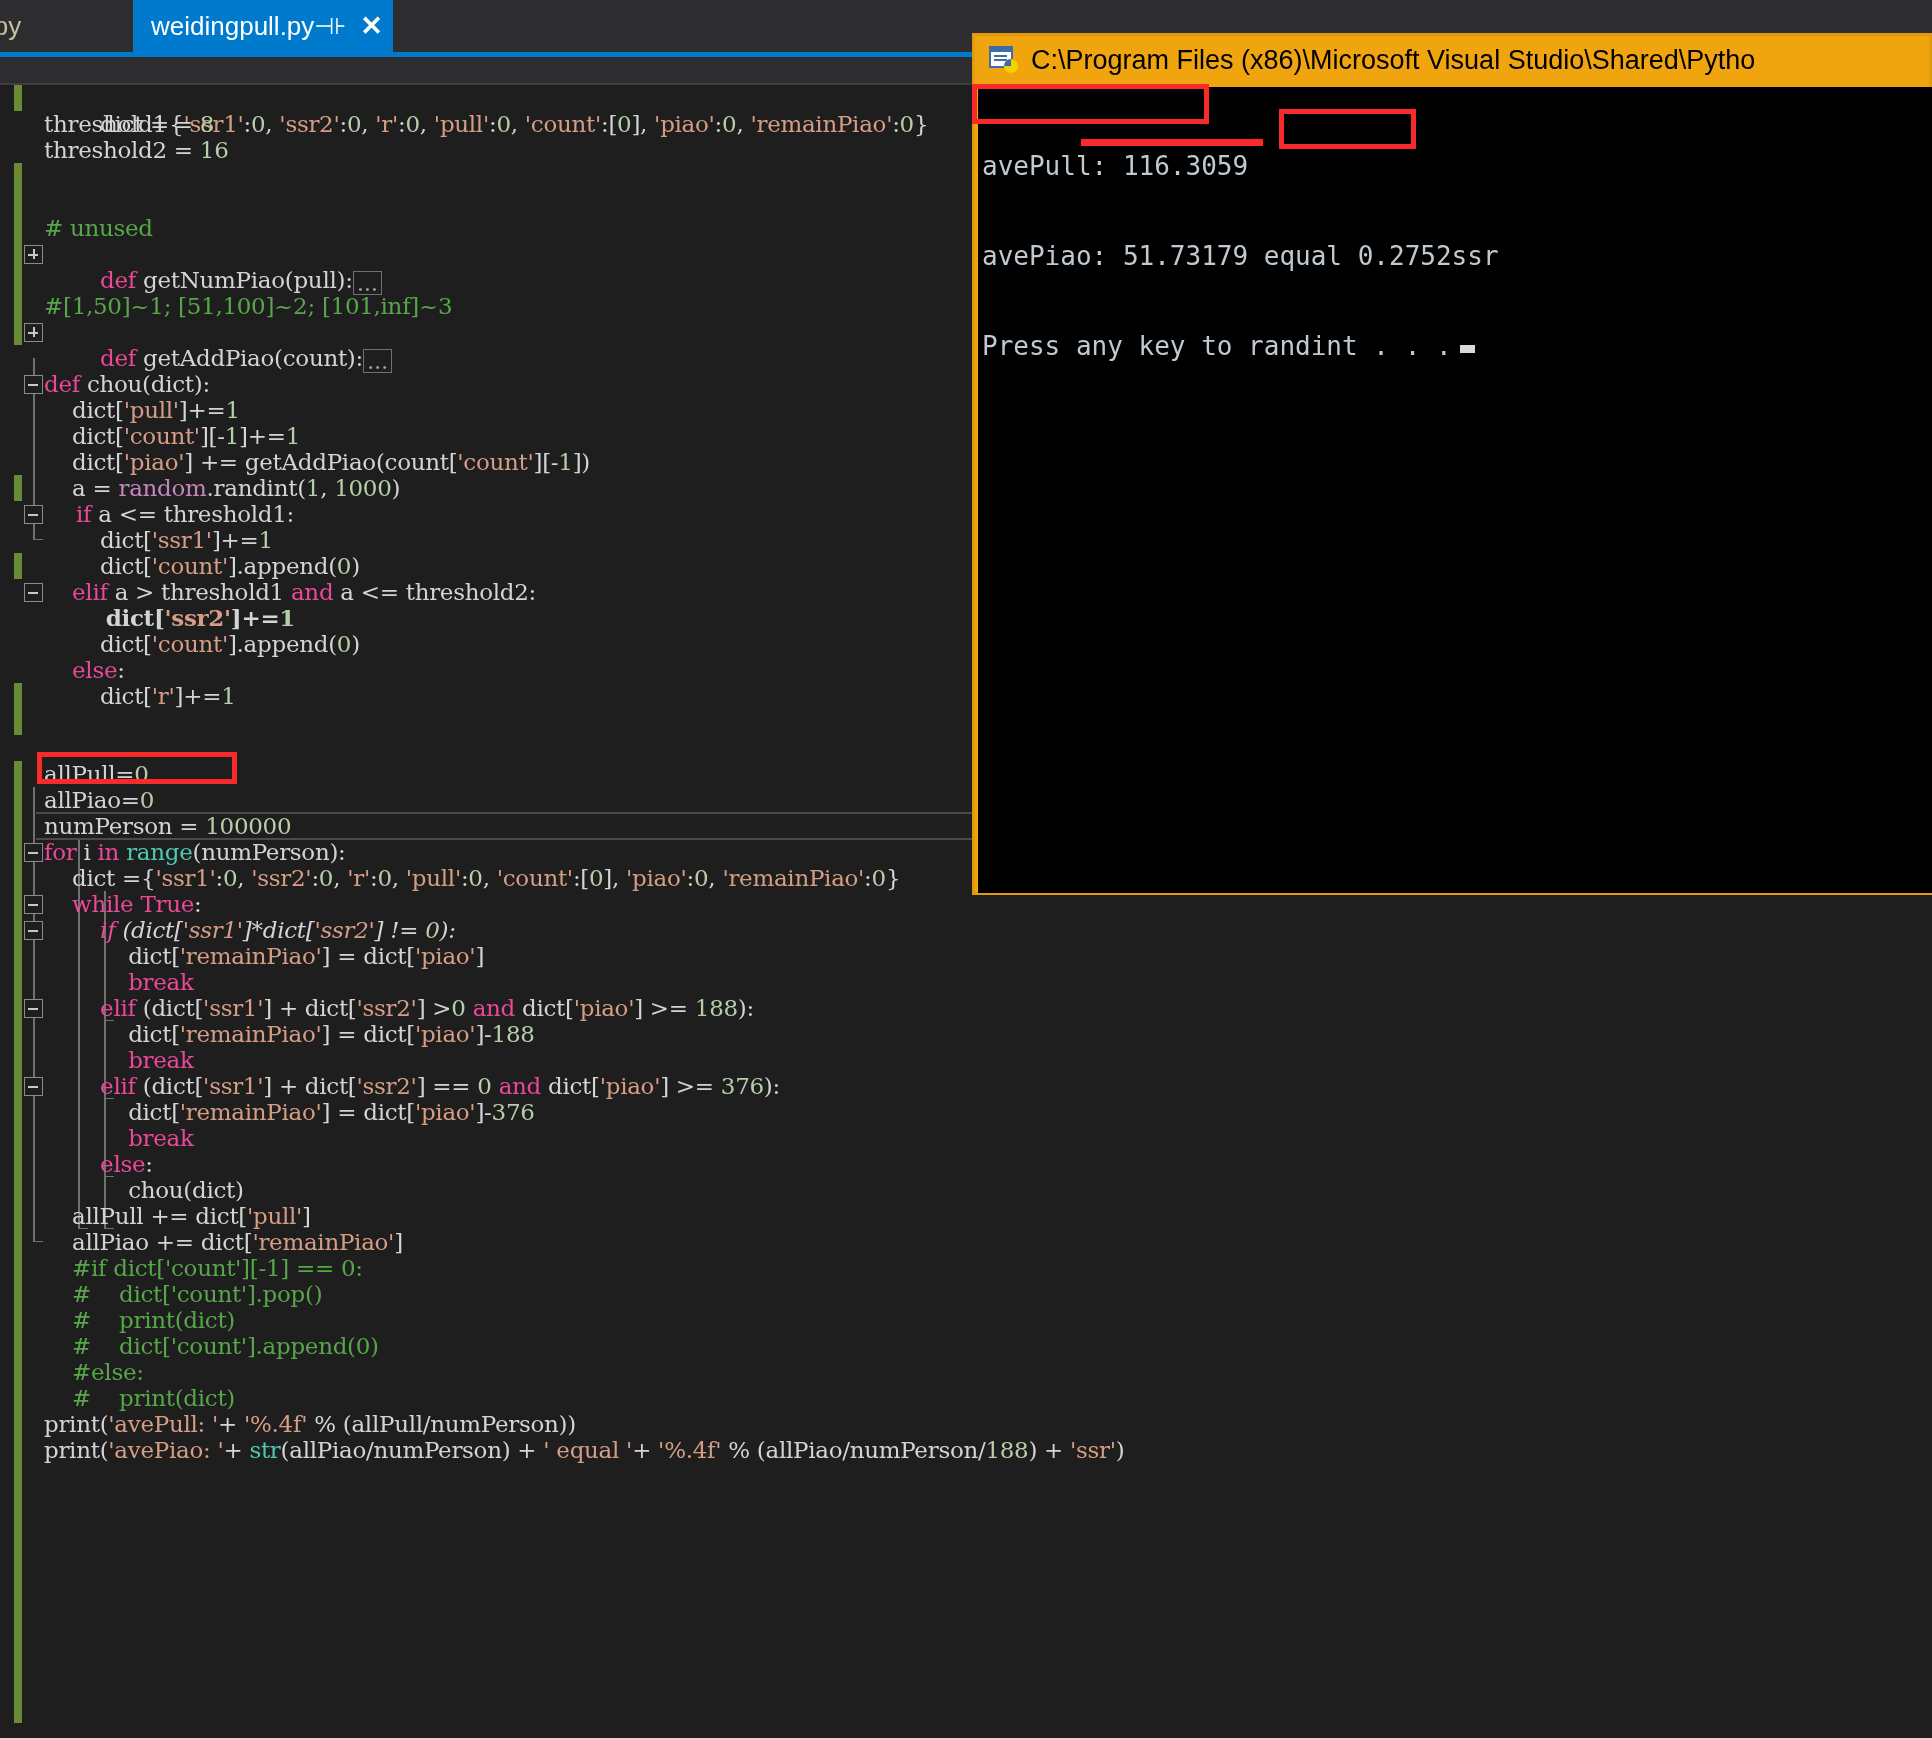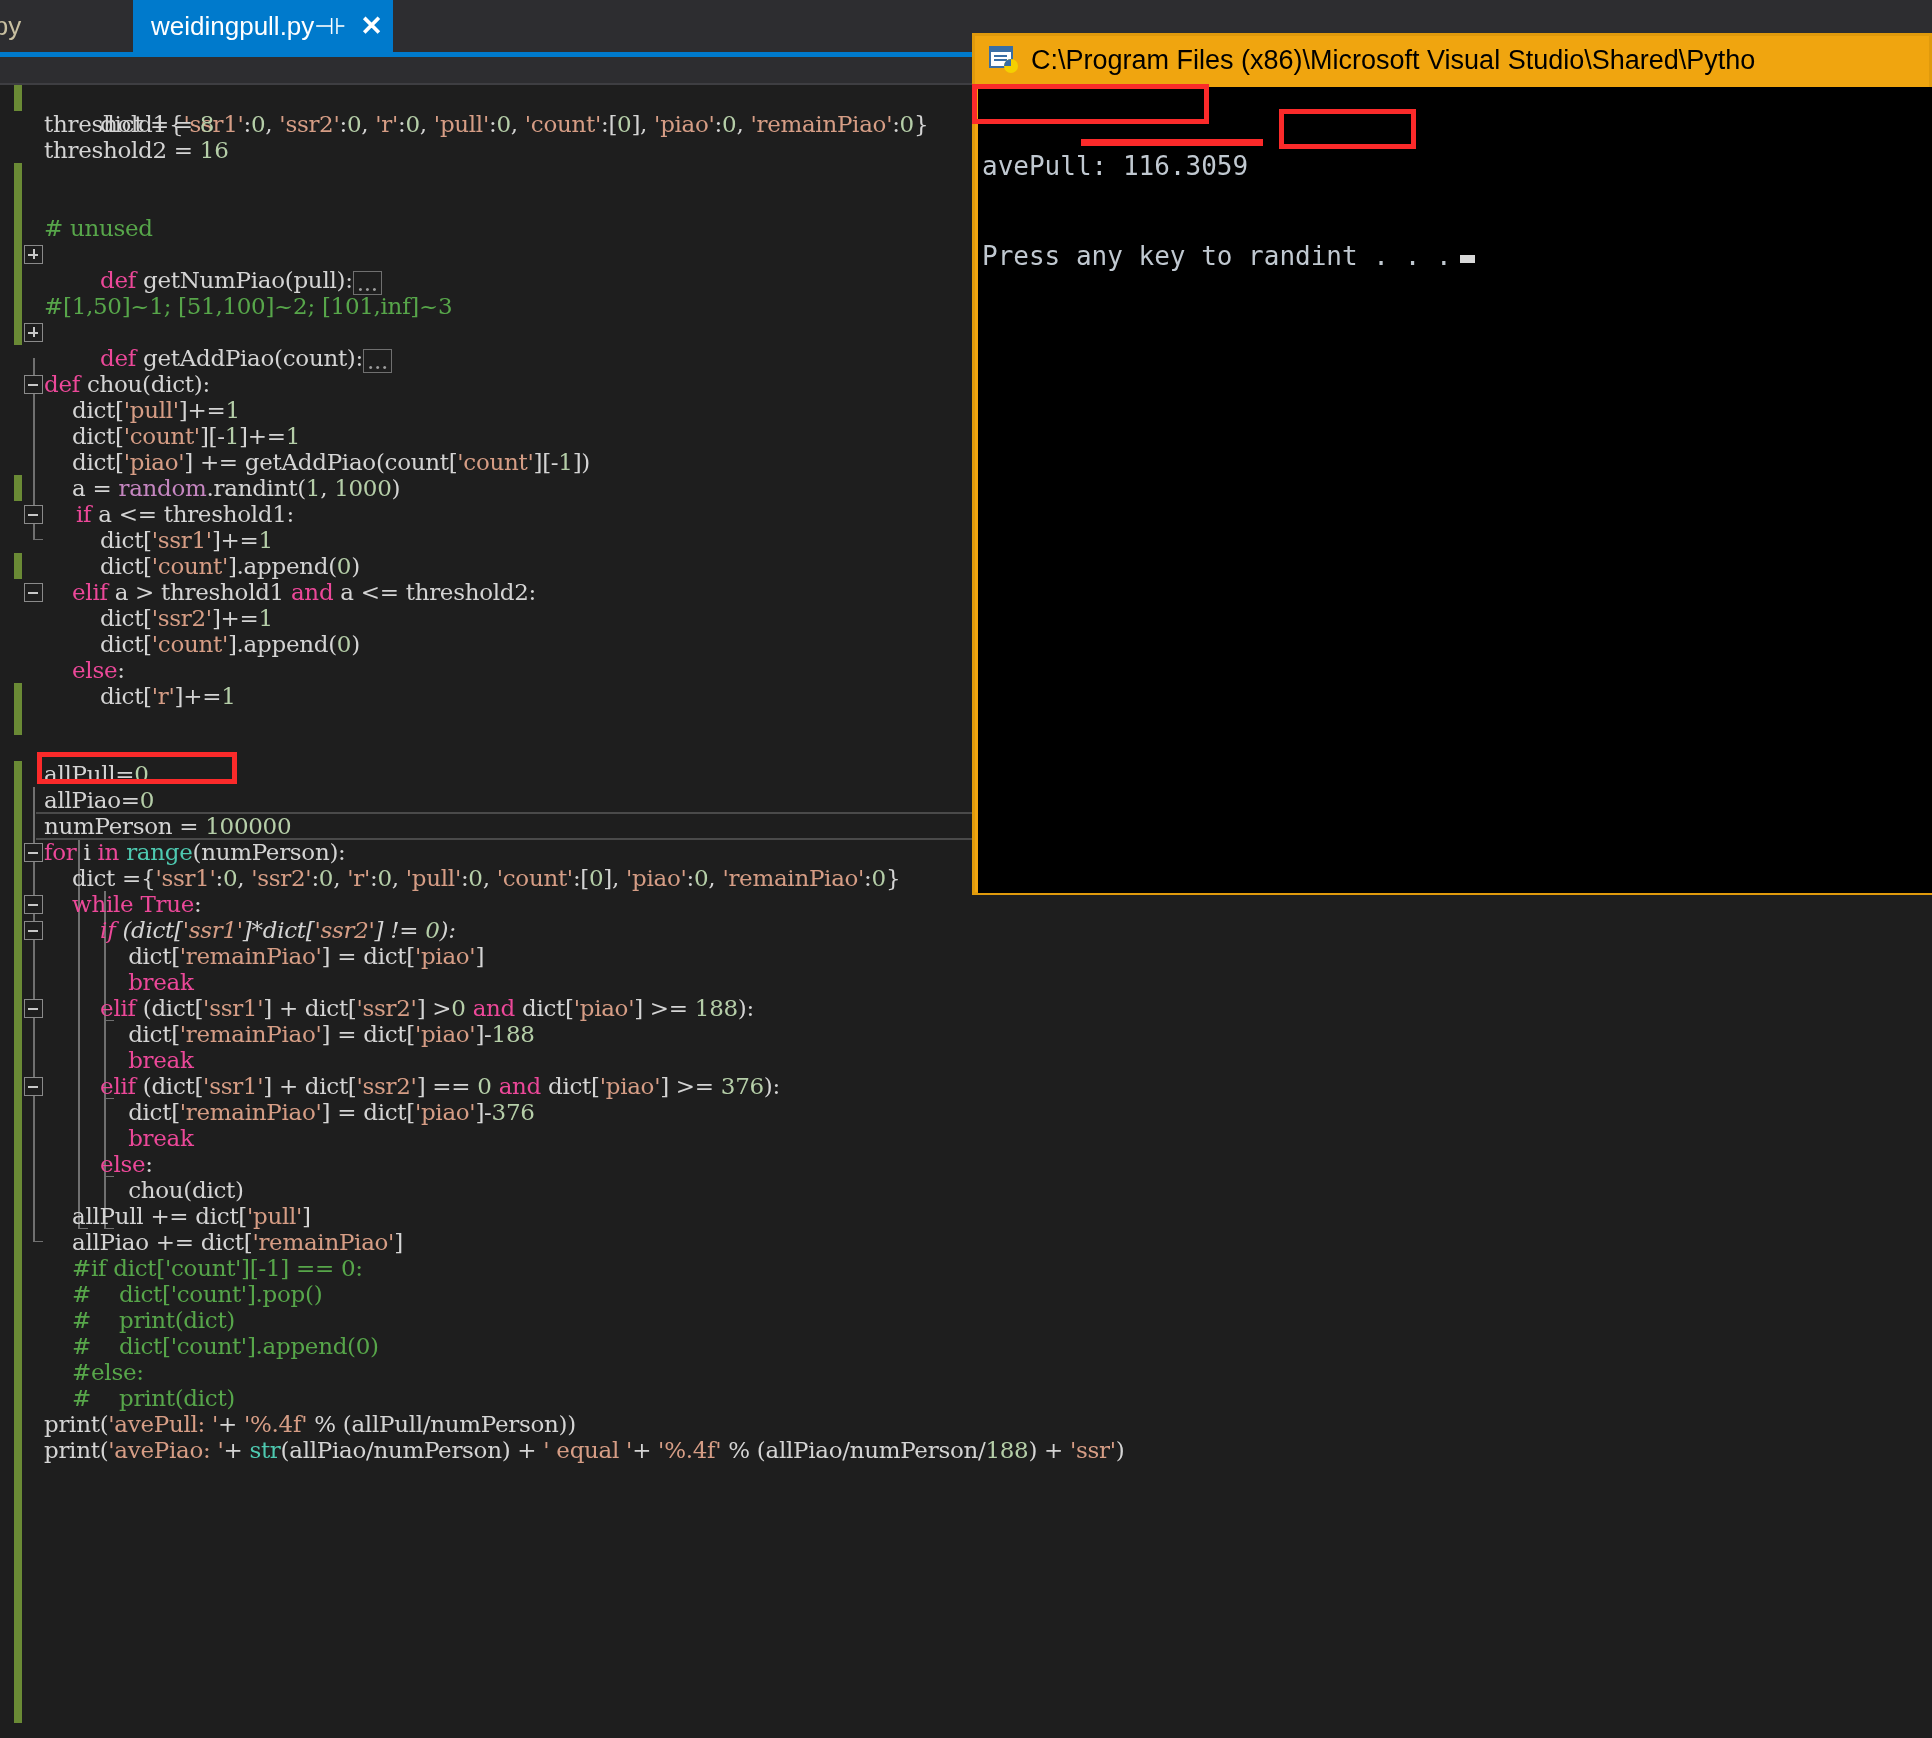--- a/index.html
+++ b/index.html
@@ -331,21 +331,21 @@
       <div class="line" style="top:312px;position:absolute;">    <span class="pun">dict[</span><span class="str">'pull'</span><span class="pun">]+=</span><span class="num">1</span></div>
       <div class="line" style="top:338px;position:absolute;">    <span class="pun">dict[</span><span class="str">'count'</span><span class="pun">][-</span><span class="num">1</span><span class="pun">]+=</span><span class="num">1</span></div>
       <div class="line" style="top:364px;position:absolute;">    <span class="pun">dict[</span><span class="str">'piao'</span><span class="pun">] += getAddPiao(count[</span><span class="str">'count'</span><span class="pun">][-</span><span class="num">1</span><span class="pun">])</span></div>
       <div class="line" style="top:390px;position:absolute;">    <span class="pun">a = </span><span class="mod">random</span><span class="pun">.randint(</span><span class="num">1</span><span class="pun">, </span><span class="num">1000</span><span class="pun">)</span></div>
       <div class="line" style="top:416px;position:absolute;padding-left:48px;">    <span class="kw">if</span><span class="pun"> a &lt;= threshold1:</span></div>
       <div class="glyph" style="top:420px;"></div>
       <div class="line" style="top:442px;position:absolute;">        <span class="pun">dict[</span><span class="str">'ssr1'</span><span class="pun">]+=</span><span class="num">1</span></div>
       <div class="line" style="top:468px;position:absolute;">        <span class="pun">dict[</span><span class="str">'count'</span><span class="pun">].append(</span><span class="num">0</span><span class="pun">)</span></div>
       <div class="line" style="top:494px;position:absolute;">    <span class="kw">elif</span><span class="pun"> a &gt; threshold1 </span><span class="kw">and</span><span class="pun"> a &lt;= threshold2:</span></div>
       <div class="glyph" style="top:498px;"></div>
-      <div class="line" style="top:520px;position:absolute;">        <span class="pun">dict[</span><span class="str">'ssr2'</span><span class="pun">]+=</span><span class="num">1</span></div>
+      <div class="line" style="top:520px;position:absolute;font-weight:bold;">        <span class="pun">dict[</span><span class="str">'ssr2'</span><span class="pun">]+=</span><span class="num">1</span></div>
       <div class="line" style="top:546px;position:absolute;">        <span class="pun">dict[</span><span class="str">'count'</span><span class="pun">].append(</span><span class="num">0</span><span class="pun">)</span></div>
       <div class="line" style="top:572px;position:absolute;">    <span class="kw">else</span><span class="pun">:</span></div>
       <div class="line" style="top:598px;position:absolute;">        <span class="pun">dict[</span><span class="str">'r'</span><span class="pun">]+=</span><span class="num">1</span></div>
       <div class="line" style="top:624px;position:absolute;"></div>
       <div class="line" style="top:650px;position:absolute;"></div>
       <div class="line" style="top:676px;position:absolute;"><span class="pun">allPull=</span><span class="num">0</span></div>
       <div class="line" style="top:702px;position:absolute;"><span class="pun">allPiao=</span><span class="num">0</span></div>
       <div class="cur-line-strip" style="top:727px;"></div>
       <div class="line" style="top:728px;position:absolute;"><span class="pun">numPerson = </span><span class="num">100000</span></div>
       <div class="cur-line-strip" style="top:753px;"></div>
@@ -394,19 +394,20 @@
         <line x1="5" y1="15" x2="18" y2="15" stroke="#3a6ea5" stroke-width="2"></line>
         <circle cx="22" cy="21" r="7" fill="#f5d000"></circle>
         <path d="M15 21 a7 7 0 0 1 7 -7 v7 z" fill="#3a6ea5"></path>
       </svg>
     </span>
     <span>C:\Program Files (x86)\Microsoft Visual Studio\Shared\Pytho</span>
   </div>
 
   <div id="console-body">
     <div class="console-line">avePull: 116.3059</div>
+    <div class="console-line">avePiao: 51.73179 equal 0.2752ssr</div>
     <div class="console-line"><span>Press any key to randint . . .</span><span class="cursor-block"></span></div>
   </div>
 </div>
 
 <div class="ann-rect" style="left:972px; top:84px; width:237px; height:40px;"></div>
 <div class="ann-underline" style="left:1081px; top:139px; width:182px; height:7px;"></div>
 <div class="ann-rect" style="left:1279px; top:109px; width:137px; height:40px;"></div>
 
 </body></html>

